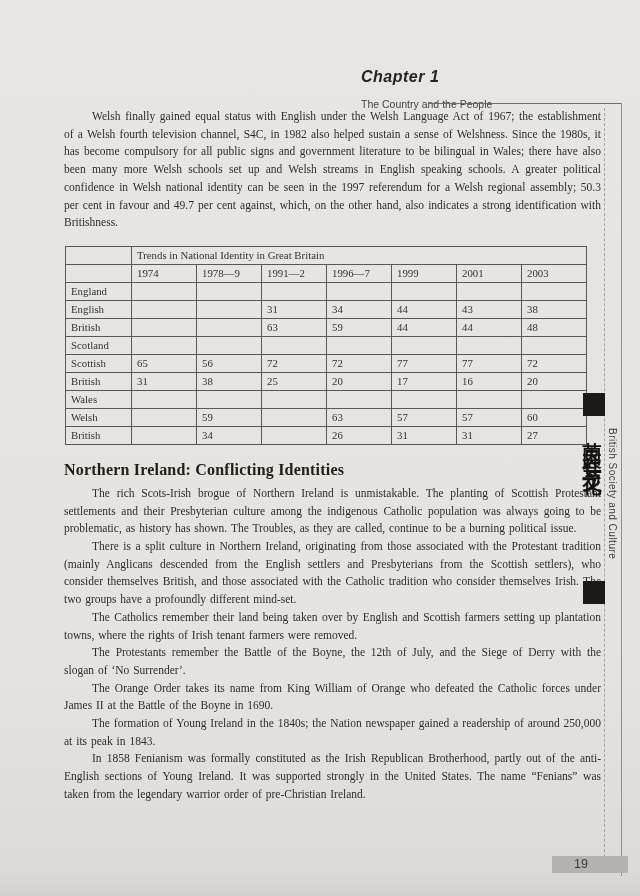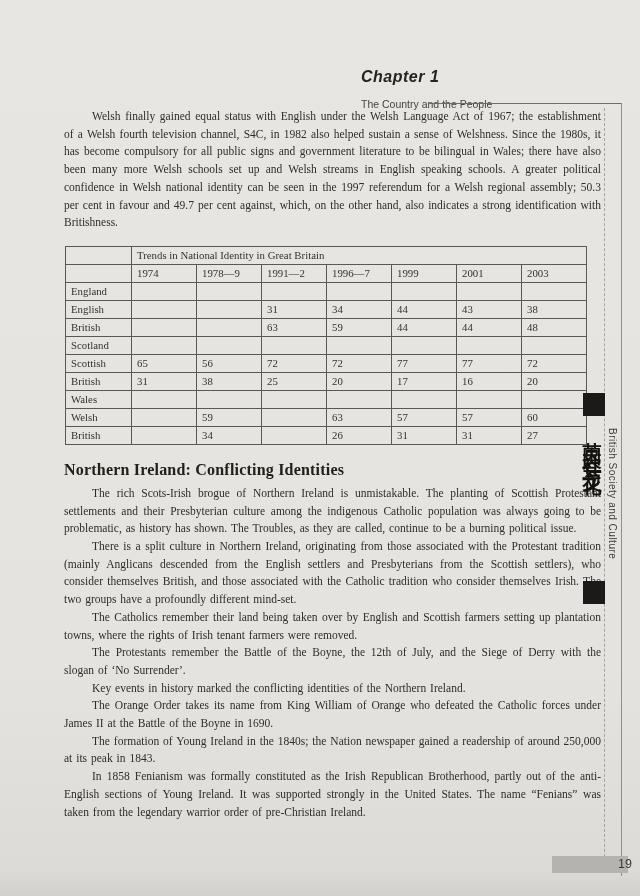--- a/index.html
+++ b/index.html
@@ -52,21 +52,21 @@
     font-size:19px;font-weight:bold;color:#141310;letter-spacing:6px;
     font-family:"DejaVu Sans",sans-serif;line-height:24px;}
   .tab-en{position:absolute;left:607px;top:428px;height:168px;
     writing-mode:vertical-rl;font-size:10px;color:#3c3b37;
     font-family:"Liberation Sans",sans-serif;letter-spacing:.5px;white-space:nowrap;}
 
   
   .page-band{position:absolute;left:552px;top:856px;width:76px;height:17px;
     background:#b4b3af;}
   .page-num{position:absolute;left:22px;top:1px;font-size:12.5px;color:#3a3935;
-    font-family:"Liberation Sans",sans-serif;margin-left:44px;}
+    font-family:"Liberation Sans",sans-serif;}
 </style>
 </head>
 <body>
 
 <div class="page">
 
   <div class="header">
     <div class="chapter">Chapter 1</div>
     <div class="subtitle">The Country and the People</div>
   </div>
@@ -195,21 +195,20 @@
           </tr>
         </tbody>
     </table>
 
     <h3 class="section-heading">Northern Ireland: Conflicting Identities</h3>
 
     <p>The rich Scots-Irish brogue of Northern Ireland is unmistakable. The planting of Scottish Protestant settlements and their Presbyterian culture among the indigenous Catholic population was always going to be problematic, as history has shown. The Troubles, as they are called, continue to be a burning political issue.</p>
     <p>There is a split culture in Northern Ireland, originating from those associated with the Protestant tradition (mainly Anglicans descended from the English settlers and Presbyterians from the Scottish settlers), who consider themselves British, and those associated with the Catholic tradition who consider themselves Irish. The two groups have a profoundly different mind-set.</p>
     <p>The Catholics remember their land being taken over by English and Scottish farmers setting up plantation towns, where the rights of Irish tenant farmers were removed.</p>
     <p>The Protestants remember the Battle of the Boyne, the 12th of July, and the Siege of Derry with the slogan of ‘No Surrender’.</p>
-    <p>Key events in history marked the conflicting identities of the Northern Ireland.</p>
     <p>The Orange Order takes its name from King William of Orange who defeated the Catholic forces under James II at the Battle of the Boyne in 1690.</p>
     <p>The formation of Young Ireland in the 1840s; the Nation newspaper gained a readership of around 250,000 at its peak in 1843.</p>
     <p>In 1858 Fenianism was formally constituted as the Irish Republican Brotherhood, partly out of the anti-English sections of Young Ireland. It was supported strongly in the United States. The name “Fenians” was taken from the legendary warrior order of pre-Christian Ireland.</p>
   </div>
 
   <div class="dash-line"></div>
   <div class="edge-line"></div>
 
   <div class="tab-square top"></div>
   <div class="tab-cn">英国社会与文化</div>

